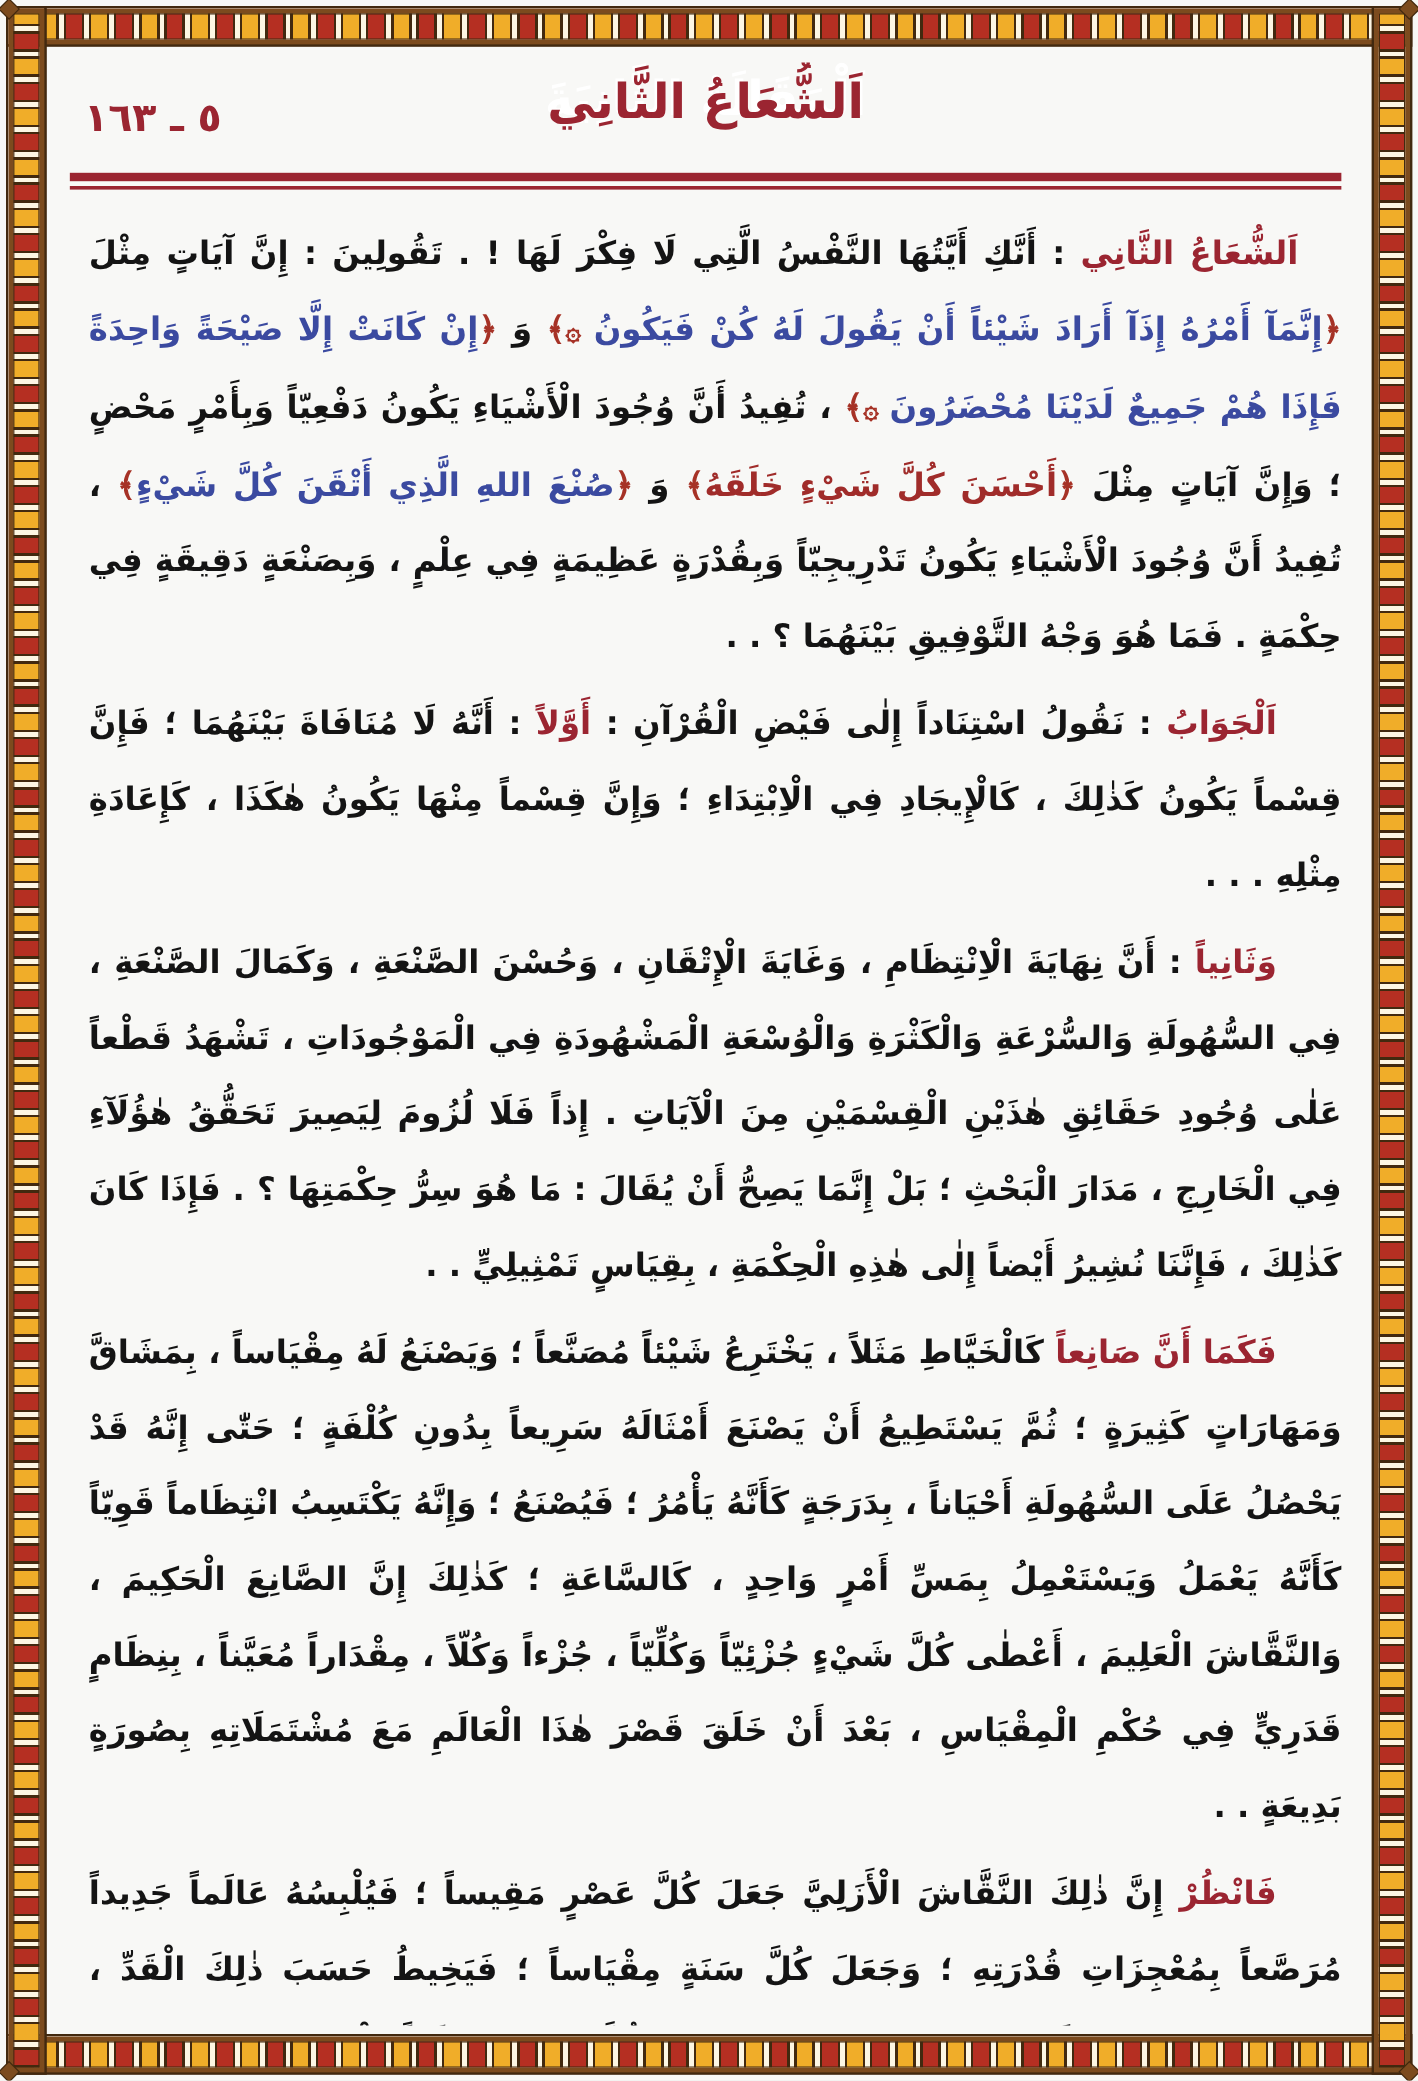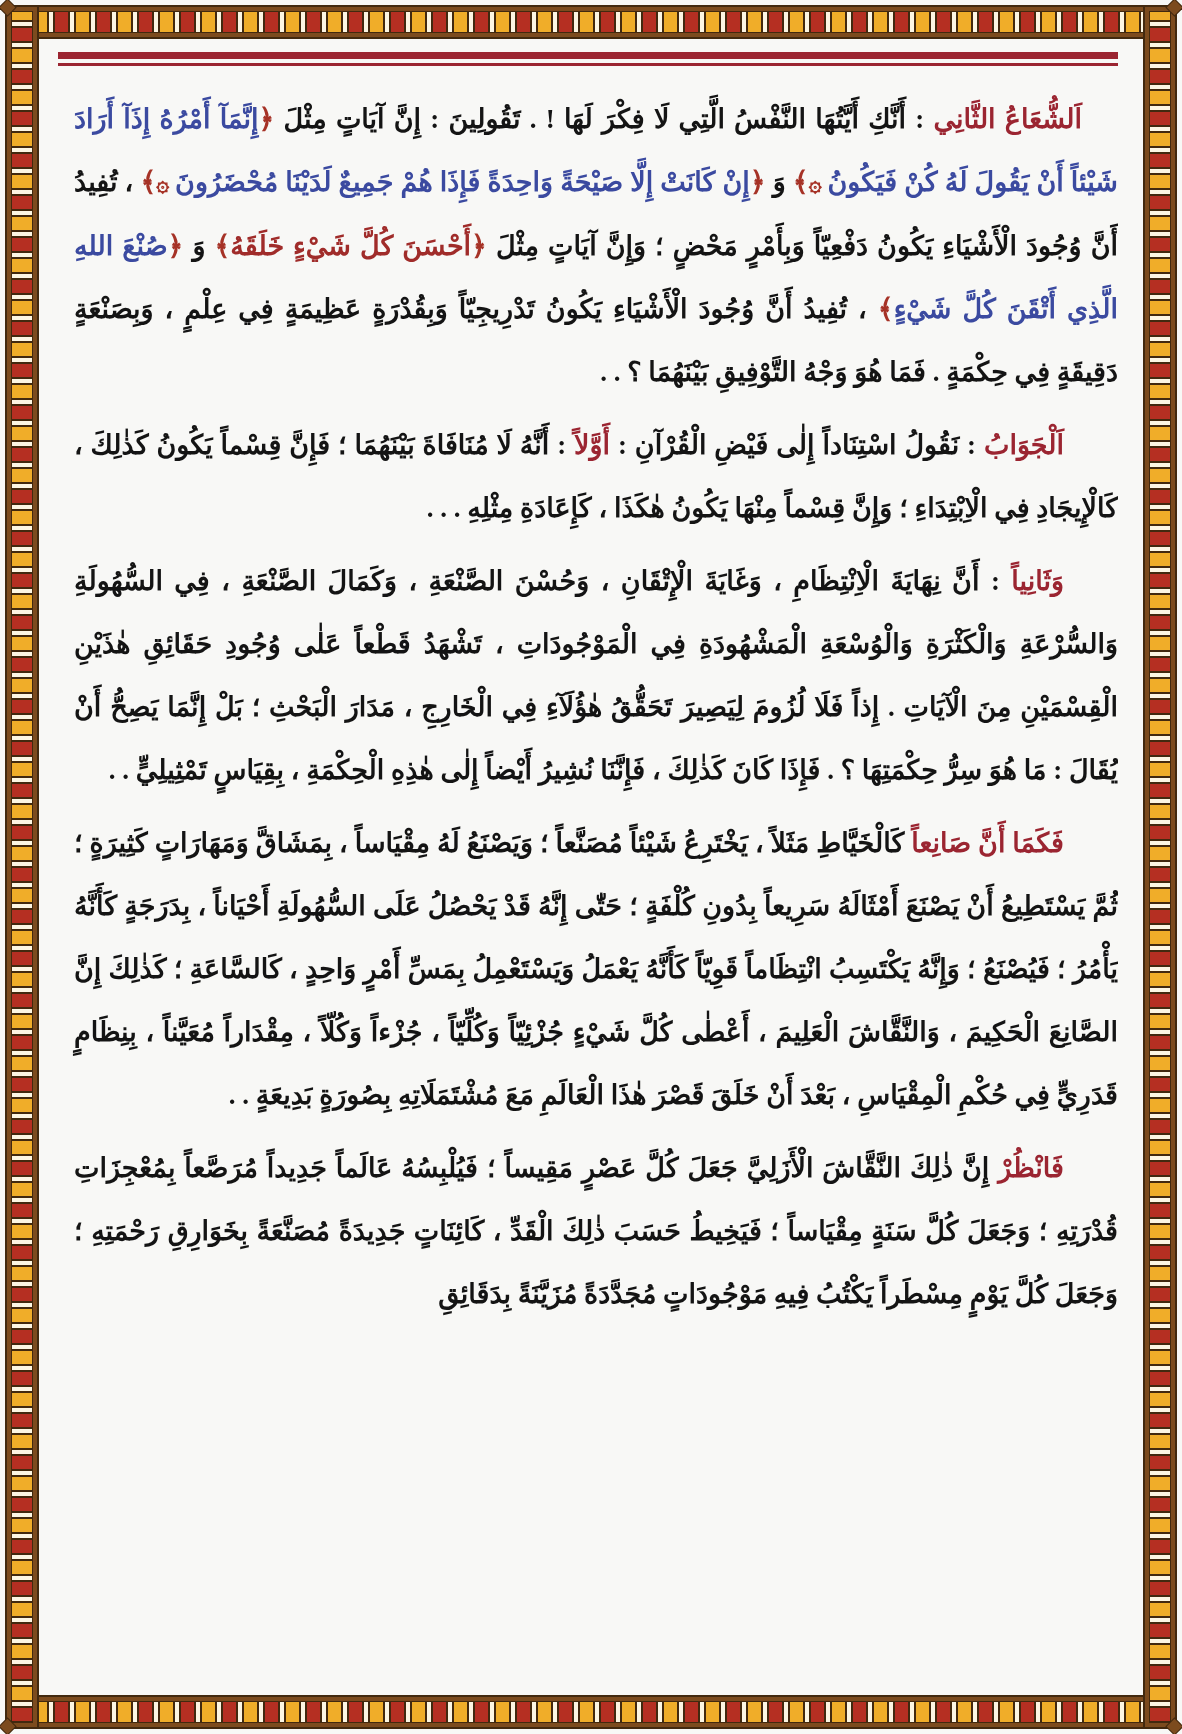--- a/index.html
+++ b/index.html
@@ -69,21 +69,21 @@
   .title{
     position:absolute;left:0;right:0;top:10px;text-align:center;
     color:var(--red);font-size:40px;font-weight:bold;white-space:nowrap;
   }
   .rulewrap{margin-top:0;}
   .rule-thick{height:7px;background:var(--red);}
   .rule-thin{height:3px;background:var(--red);margin-top:4px;}
 
   .body{padding-top:22px;font-size:27px;font-weight:bold;color:var(--ink);
         line-height:63px;text-align:justify;}
-  .para{margin:0 0 10px 16px;text-indent:54px;font-family:Liberation Serif, serif;}
+  .para{margin:0 0 10px 16px;text-indent:54px;}
   .para.first{text-indent:36px;}
   .r-text{color:var(--ink);}
   .r-red{color:var(--red);}
   .r-quran-blue{color:var(--blue);}
   .r-quran-red{color:var(--verse-red);}
   .r-bracket{color:var(--orn);}
   .r-ornament{color:var(--orn);font-size:0.82em;letter-spacing:1px;}
 </style>
 </head>
 <body>
@@ -94,20 +94,25 @@
   <div class="fs h bottom"></div>
   <div class="fs v left"></div>
   <div class="fs v right"></div>
   <div class="tick tl"></div>
   <div class="tick tr"></div>
   <div class="tick bl"></div>
   <div class="tick br"></div>
 
   <div class="content">
 
+    <div class="header">
+      <div class="pagenum">١٦٣ ـ ٥</div>
+      <div class="watermark">اَلْمَقَالَةُ الثَّانِيَةَ</div>
+      <div class="title">اَلشُّعَاعُ الثَّانِي</div>
+    </div>
 
     <div class="rulewrap">
       <div class="rule-thick"></div>
       <div class="rule-thin"></div>
     </div>
 
     <div class="body">
         <p class="para first"><span class="r-red">اَلشُّعَاعُ الثَّانِي</span><span class="r-text"> : أَنَّكِ أَيَّتُهَا النَّفْسُ الَّتِي لَا فِكْرَ لَهَا ! . تَقُولِينَ : إِنَّ آيَاتٍ مِثْلَ </span><span class="r-bracket">﴿</span><span class="r-quran-blue">إِنَّمَآ أَمْرُهُ إِذَآ أَرَادَ شَيْئاً أَنْ يَقُولَ لَهُ كُنْ فَيَكُونُ</span><span class="r-ornament"> ۞</span><span class="r-bracket">﴾</span><span class="r-text"> وَ </span><span class="r-bracket">﴿</span><span class="r-quran-blue">إِنْ كَانَتْ إِلَّا صَيْحَةً وَاحِدَةً فَإِذَا هُمْ جَمِيعٌ لَدَيْنَا مُحْضَرُونَ</span><span class="r-ornament"> ۞</span><span class="r-bracket">﴾</span><span class="r-text"> ، تُفِيدُ أَنَّ وُجُودَ الْأَشْيَاءِ يَكُونُ دَفْعِيّاً وَبِأَمْرٍ مَحْضٍ ؛ وَإِنَّ آيَاتٍ مِثْلَ </span><span class="r-bracket">﴿</span><span class="r-quran-red">أَحْسَنَ كُلَّ شَيْءٍ خَلَقَهُ</span><span class="r-bracket">﴾</span><span class="r-text"> وَ </span><span class="r-bracket">﴿</span><span class="r-quran-blue">صُنْعَ اللهِ الَّذِي أَتْقَنَ كُلَّ شَيْءٍ</span><span class="r-bracket">﴾</span><span class="r-text"> ، تُفِيدُ أَنَّ وُجُودَ الْأَشْيَاءِ يَكُونُ تَدْرِيجِيّاً وَبِقُدْرَةٍ عَظِيمَةٍ فِي عِلْمٍ ، وَبِصَنْعَةٍ دَقِيقَةٍ فِي حِكْمَةٍ . فَمَا هُوَ وَجْهُ التَّوْفِيقِ بَيْنَهُمَا ؟ . .</span></p>
         <p class="para"><span class="r-red">اَلْجَوَابُ</span><span class="r-text"> : نَقُولُ اسْتِنَاداً إِلٰى فَيْضِ الْقُرْآنِ : </span><span class="r-red">أَوَّلاً</span><span class="r-text"> : أَنَّهُ لَا مُنَافَاةَ بَيْنَهُمَا ؛ فَإِنَّ قِسْماً يَكُونُ كَذٰلِكَ ، كَالْإِيجَادِ فِي الْاِبْتِدَاءِ ؛ وَإِنَّ قِسْماً مِنْهَا يَكُونُ هٰكَذَا ، كَإِعَادَةِ مِثْلِهِ . . .</span></p>
         <p class="para"><span class="r-red">وَثَانِياً</span><span class="r-text"> : أَنَّ نِهَايَةَ الْاِنْتِظَامِ ، وَغَايَةَ الْإِتْقَانِ ، وَحُسْنَ الصَّنْعَةِ ، وَكَمَالَ الصَّنْعَةِ ، فِي السُّهُولَةِ وَالسُّرْعَةِ وَالْكَثْرَةِ وَالْوُسْعَةِ الْمَشْهُودَةِ فِي الْمَوْجُودَاتِ ، تَشْهَدُ قَطْعاً عَلٰى وُجُودِ حَقَائِقِ هٰذَيْنِ الْقِسْمَيْنِ مِنَ الْآيَاتِ . إِذاً فَلَا لُزُومَ لِيَصِيرَ تَحَقُّقُ هٰؤُلَآءِ فِي الْخَارِجِ ، مَدَارَ الْبَحْثِ ؛ بَلْ إِنَّمَا يَصِحُّ أَنْ يُقَالَ : مَا هُوَ سِرُّ حِكْمَتِهَا ؟ . فَإِذَا كَانَ كَذٰلِكَ ، فَإِنَّنَا نُشِيرُ أَيْضاً إِلٰى هٰذِهِ الْحِكْمَةِ ، بِقِيَاسٍ تَمْثِيلِيٍّ . .</span></p>

